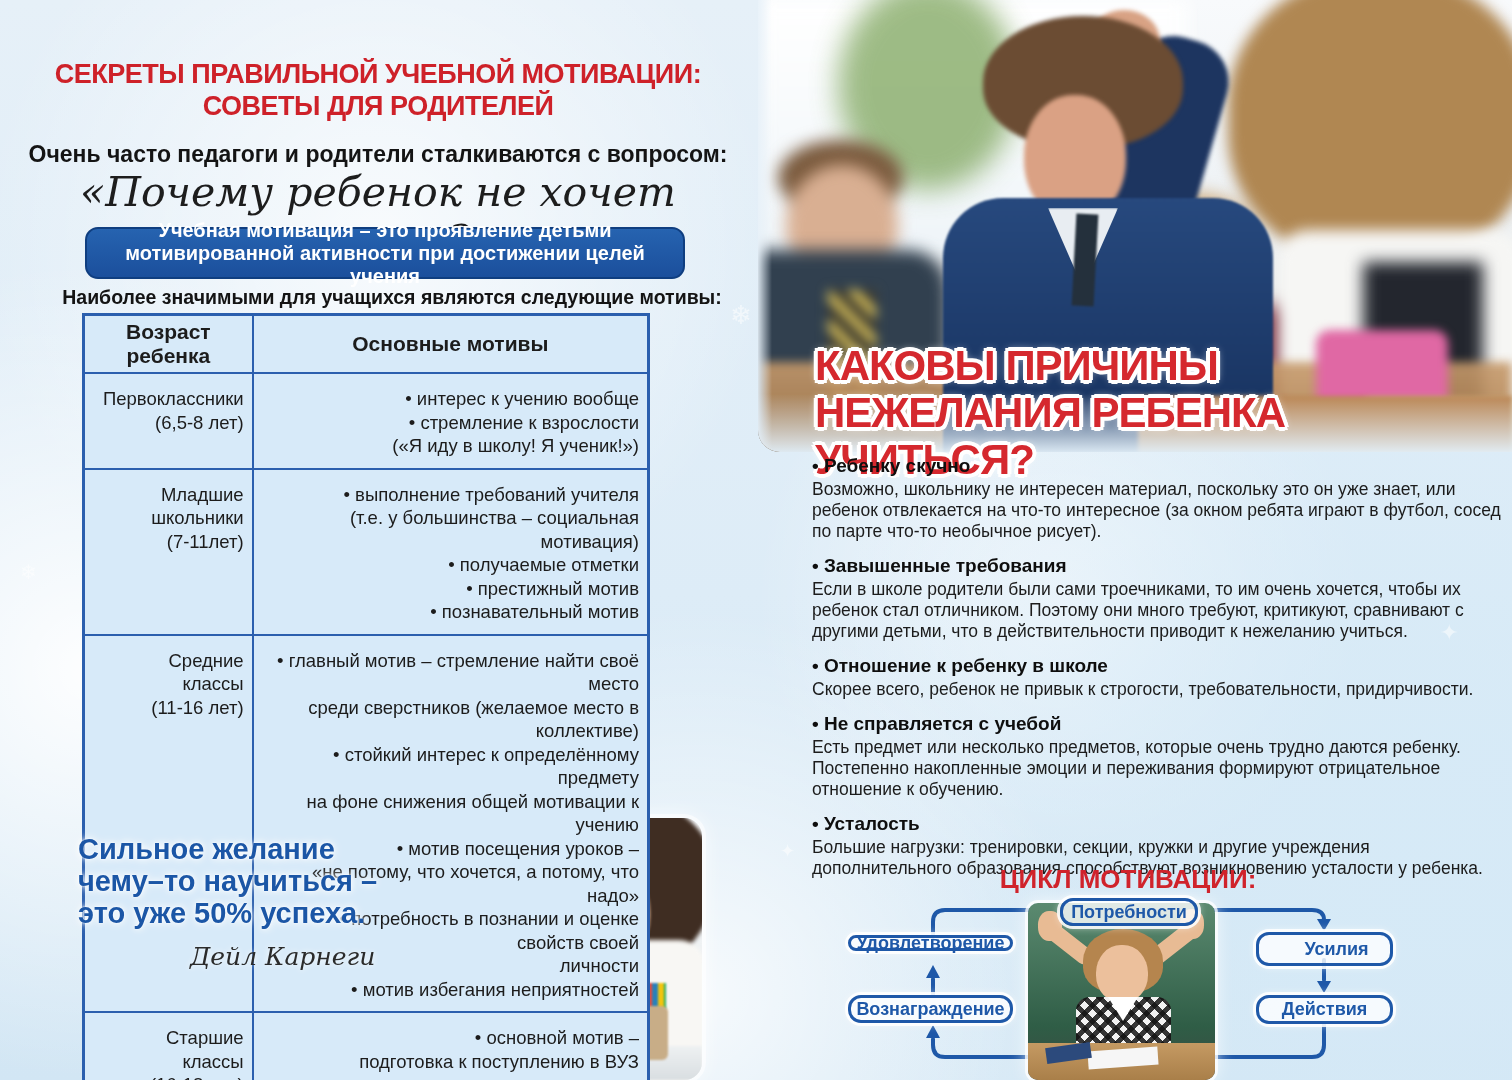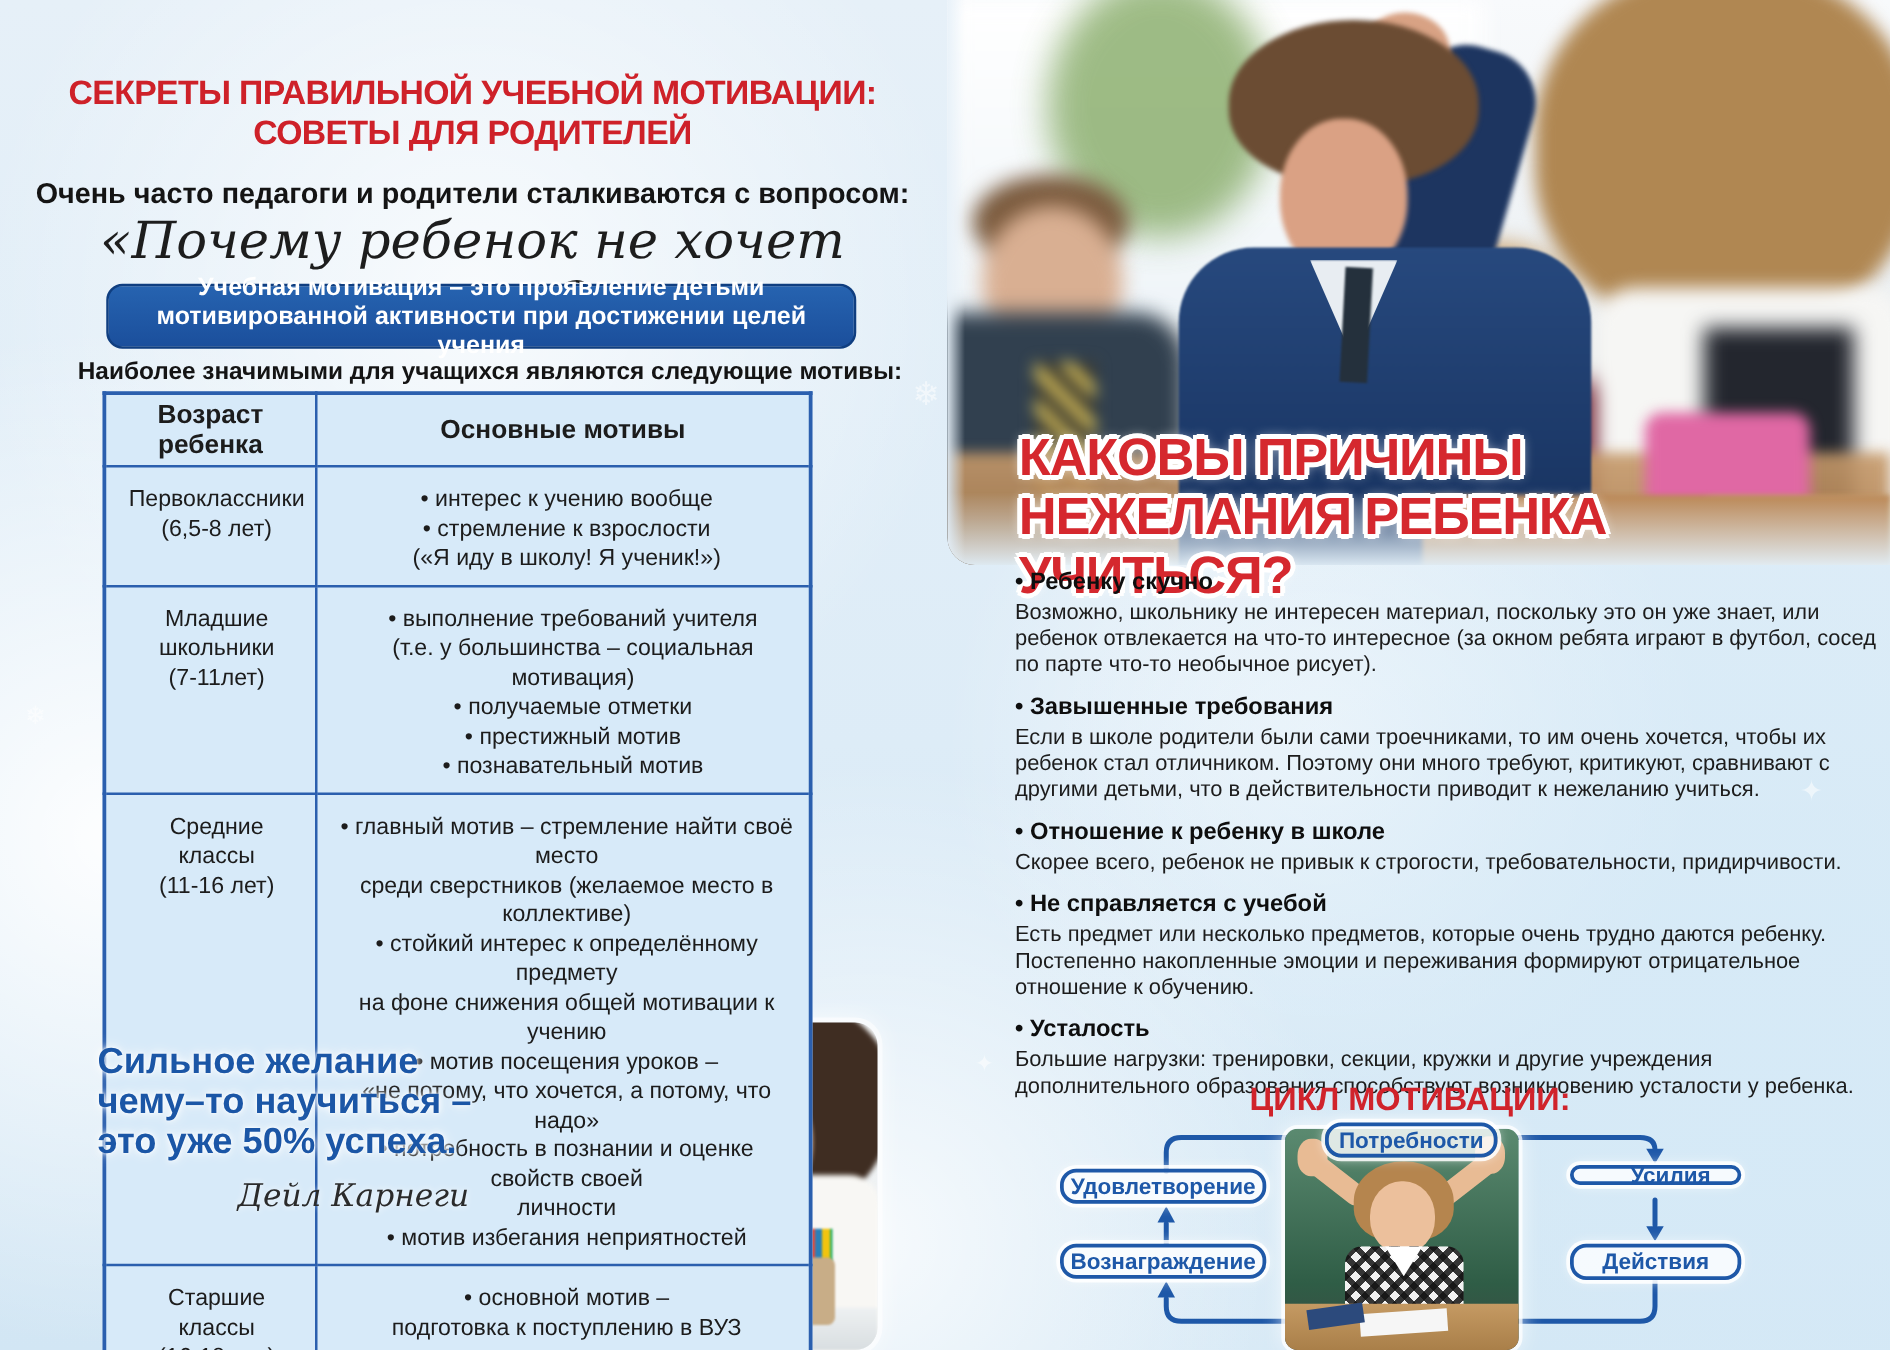--- a/index.html
+++ b/index.html
@@ -23,21 +23,21 @@
     font-family:"DejaVu Serif",serif;font-style:italic;font-size:41px;color:#1d1d1d;}
   .banner{position:absolute;left:85px;top:227px;width:600px;height:52px;z-index:5;box-sizing:border-box;
     background:linear-gradient(180deg,#2663b0,#1b4f9c);border:2px solid #0f3e80;border-radius:13px;
     color:#fff;font-size:20px;line-height:23px;font-weight:bold;text-align:center;
     display:flex;align-items:center;justify-content:center;padding:2px 20px;}
   .table-intro{position:absolute;left:62px;top:286px;width:660px;margin:0;text-align:center;z-index:5;
     color:#141414;font-size:19.5px;font-weight:bold;}
   table.motives-table{position:absolute;left:82px;top:313px;width:568px;z-index:5;
     border-collapse:collapse;background:#d7eaf9;}
   .motives-table th,.motives-table td{border:2px solid #2b5fae;vertical-align:top;
-    color:#1c1c1c;text-align:center;box-sizing:border-box;}
+    color:#1c1c1c;text-align:right;box-sizing:border-box;}
   .motives-table{border:3px solid #2b5fae;}
   .motives-table th{font-size:21px;font-weight:bold;text-align:center;vertical-align:middle;
     height:50px;padding:4px 6px;}
   .motives-table td{font-size:18.5px;line-height:23.5px;white-space:pre-line;padding:13px 8px 10px 14px;}
   .motives-table td.age{width:156px;padding-left:18px;}
   .row1 td{height:82px;} .row2 td{height:116px;padding-left:24px;} .row3 td{height:186px;} .row4 td{height:62px;}
   .quote{position:absolute;left:78px;top:833px;z-index:6;color:#1b56a6;font-weight:800;
     font-size:29px;line-height:32px;
     text-shadow:0 0 2px #fff,0 0 6px rgba(255,255,255,.95),0 0 12px rgba(255,255,255,.85);}
   .quote-author{position:absolute;left:190px;top:942px;z-index:6;font-family:"DejaVu Serif",serif;
@@ -115,23 +115,23 @@
   
   .cycle{position:absolute;left:756px;top:860px;width:700px;height:220px;z-index:5;}
   .cycle-title{position:absolute;left:0;right:0;top:4px;margin:0;text-align:center;transform:translateX(22px);
     color:#d0232b;font-size:26px;font-weight:800;z-index:4;}
   .cycle-lines{position:absolute;left:0;top:0;z-index:1;}
   .node{position:absolute;box-sizing:border-box;border:3px solid #1e58a8;border-radius:13px;
     background:rgba(252,254,255,.82);color:#1e58a8;font-weight:bold;font-size:18px;z-index:3;
     display:flex;align-items:center;justify-content:center;
     box-shadow:0 0 0 3px rgba(255,255,255,.85),0 0 10px rgba(255,255,255,.8);}
   .n-potr{left:304px;top:38px;width:138px;height:28px;}
-  .n-udov{left:92px;top:75px;width:165px;height:28px;}
+  .n-udov{left:92px;top:75px;width:165px;height:16px;}
   .n-vozn{left:92px;top:135px;width:165px;height:28px;}
-  .n-usil{left:500px;top:72px;width:137px;height:16px;padding-left:24px;}
+  .n-usil{left:500px;top:72px;width:137px;height:34px;padding-left:24px;}
   .n-dejs{left:500px;top:135px;width:137px;height:29px;}
   .photo-cycle{position:absolute;left:272px;top:43px;width:187px;height:177px;z-index:2;border-radius:10px;overflow:hidden;
     box-shadow:0 0 0 3px rgba(255,255,255,.75),0 0 18px rgba(255,255,255,.9);}
   .photo-cycle>div{position:absolute;}
   .cp-board{inset:0;background:linear-gradient(180deg,#5b8a70 0%,#2f5d46 70%,#3b4a42 100%);}
   .cp-arm-l{left:6px;top:30px;width:64px;height:17px;background:#e8bb94;border-radius:10px;transform:rotate(38deg);}
   .cp-arm-r{left:116px;top:30px;width:64px;height:17px;background:#e8bb94;border-radius:10px;transform:rotate(-38deg);}
   .cp-fist-l{left:10px;top:8px;width:24px;height:30px;background:#e8bb94;border-radius:45%;}
   .cp-fist-r{left:152px;top:6px;width:24px;height:30px;background:#e8bb94;border-radius:45%;}
   .cp-hair{left:55px;top:26px;width:80px;height:64px;background:#b5854e;border-radius:50% 50% 40% 40%;}

